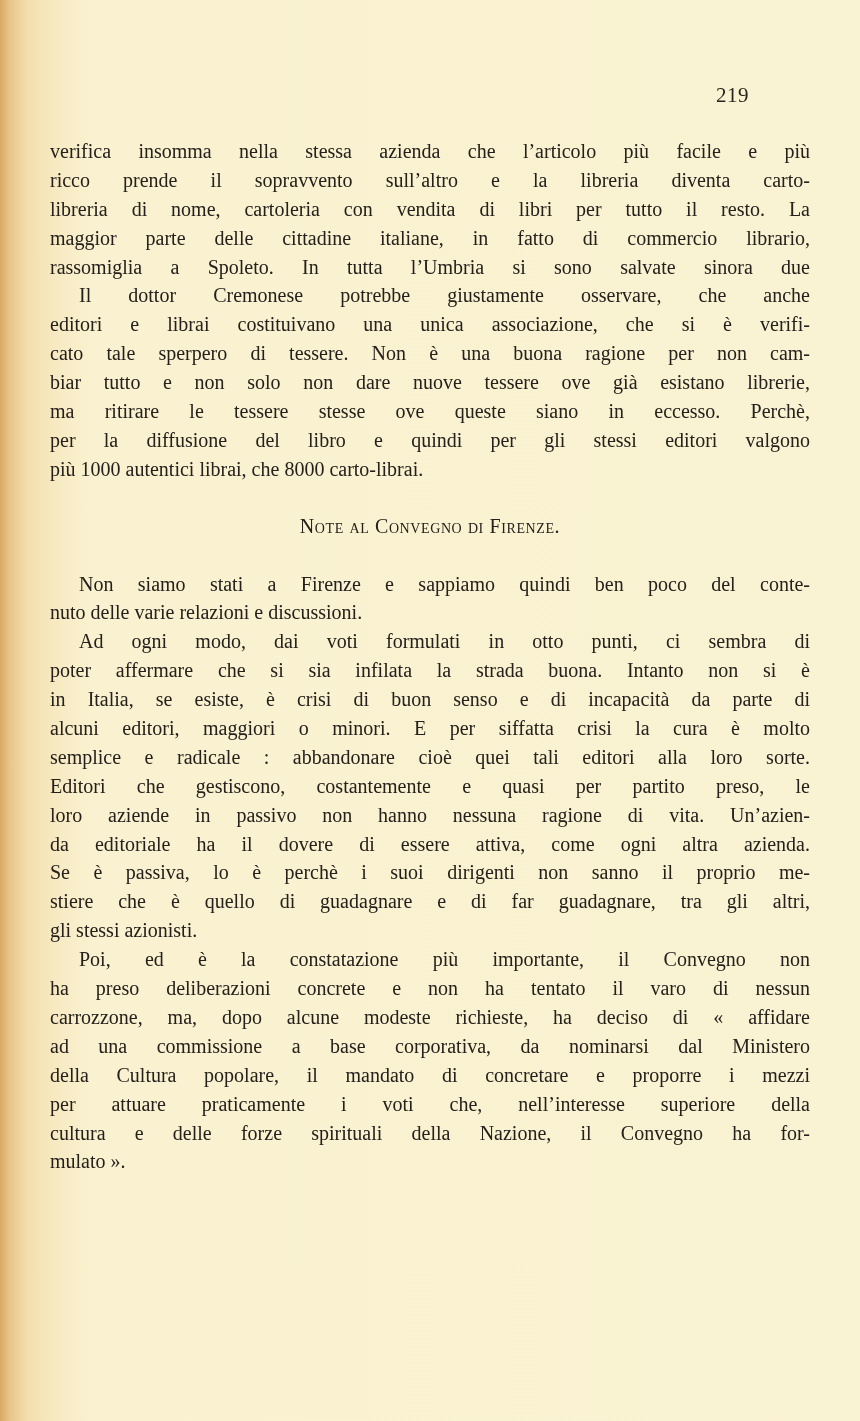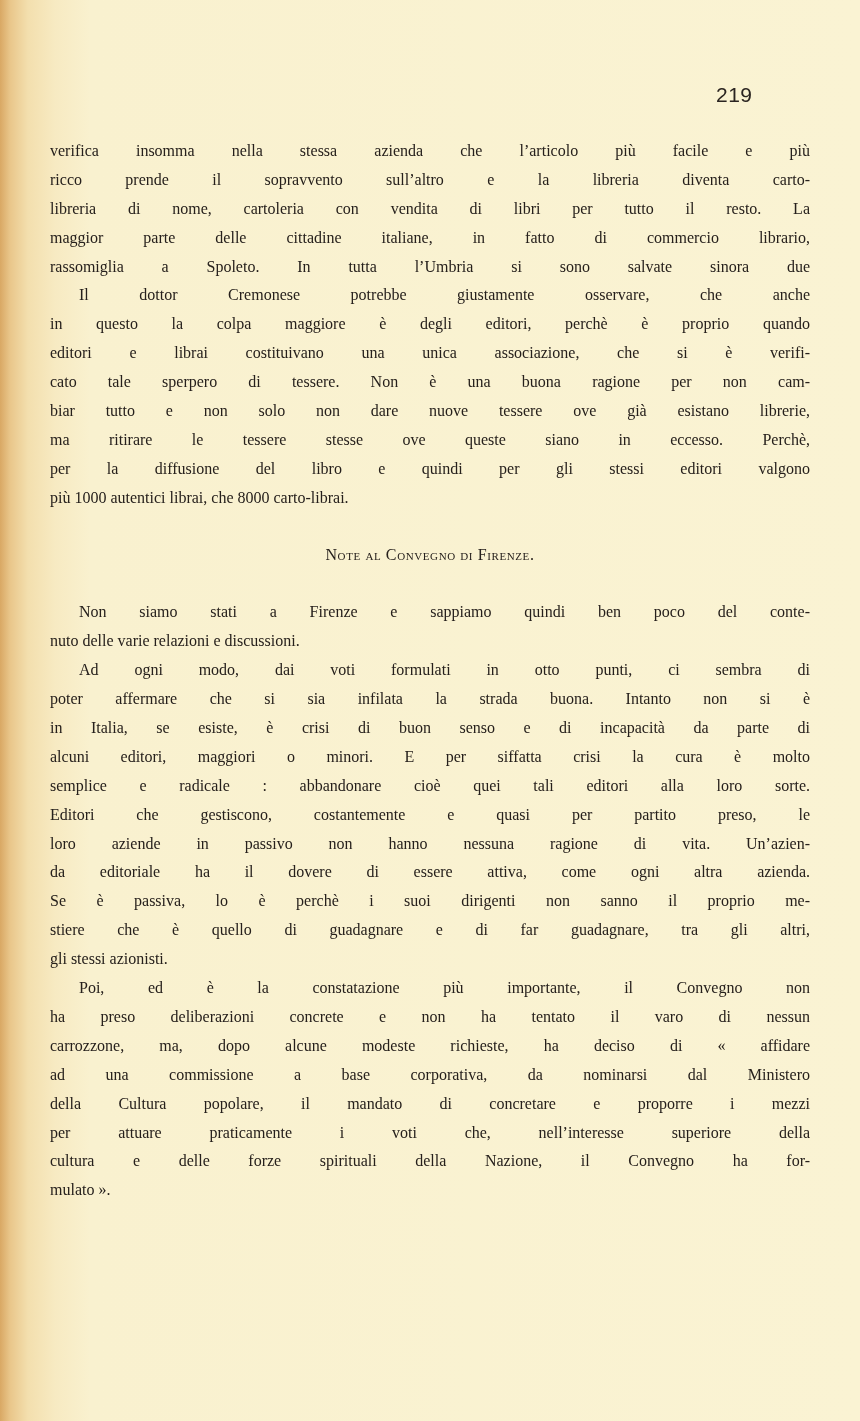--- a/index.html
+++ b/index.html
@@ -8,26 +8,26 @@
       background: #f9f1cf;
       position: relative;
     }
     .page {
       position: absolute; left: 0; top: 0; width: 860px; height: 1421px;
       background:
         linear-gradient(to right, #d9a864 0px, #e9c68a 10px, #f3dfae 28px, #f7eac2 55px, #f9f1cf 90px, #faf3d3 100%);
     }
     .page-number {
       position: absolute; top: 83px; left: 716px; width: 40px;
-      font-family: Liberation Sans, sans-serif; font-size: 21px; color: #2a2420;
+      font-family: Liberation Serif, serif; font-size: 21px; color: #2a2420;
       letter-spacing: 0.5px;
     }
     .body-text {
       position: absolute; left: 50px; top: 137px; width: 760px;
-      font-family: "Liberation Serif", serif; font-size: 16px;
+      font-family: "Liberation Serif", serif; font-size: 20px;
       line-height: 28.9px; color: #26201c;
     }
     .line {
       display: block; height: 28.9px; white-space: nowrap;
       text-align: justify; text-align-last: justify;
     }
     .line.last { text-align-last: left; }
     .line.indent { padding-left: 29px; }
     .heading-line {
       display: block; height: 28.9px; margin-top: 28px; margin-bottom: 29px;
@@ -43,21 +43,20 @@
   <div class="body-text">
     <div>
       <span class="line">verifica insomma nella stessa azienda che l’articolo più facile e più</span>
       <span class="line">ricco prende il sopravvento sull’altro e la libreria diventa carto-</span>
       <span class="line">libreria di nome, cartoleria con vendita di libri per tutto il resto. La</span>
       <span class="line">maggior parte delle cittadine italiane, in fatto di commercio librario,</span>
       <span class="line">rassomiglia a Spoleto. In tutta l’Umbria si sono salvate sinora due</span>
     </div>
     <div>
       <span class="line indent">Il dottor Cremonese potrebbe giustamente osservare, che anche</span>
-      <span class="line">in questo la colpa maggiore è degli editori, perchè è proprio quando</span>
       <span class="line">editori e librai costituivano una unica associazione, che si è verifi-</span>
       <span class="line">cato tale sperpero di tessere. Non è una buona ragione per non cam-</span>
       <span class="line">biar tutto e non solo non dare nuove tessere ove già esistano librerie,</span>
       <span class="line">ma ritirare le tessere stesse ove queste siano in eccesso. Perchè,</span>
       <span class="line">per la diffusione del libro e quindi per gli stessi editori valgono</span>
       <span class="line last">più 1000 autentici librai, che 8000 carto-librai.</span>
     </div>
 
     <span class="heading-line">Note al Convegno di Firenze.</span>
 

